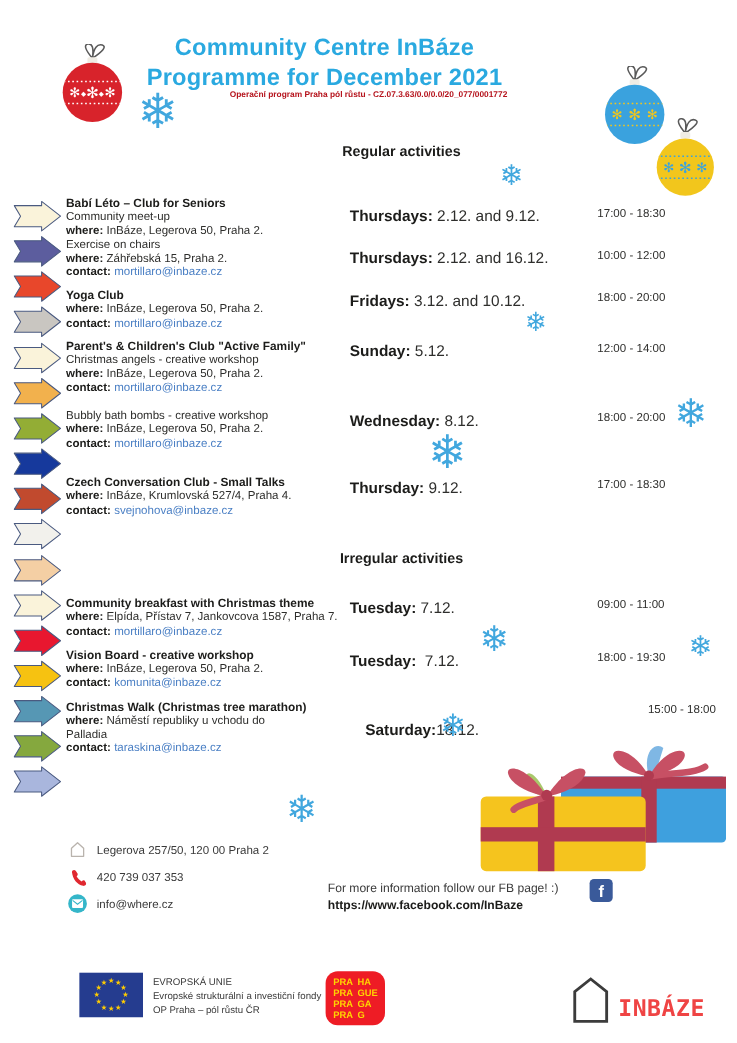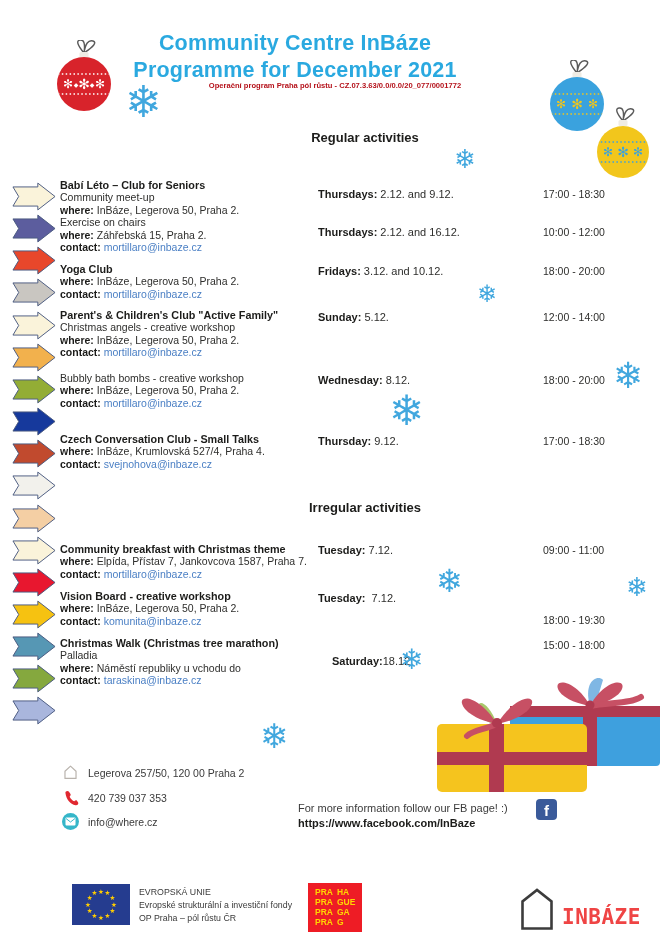--- a/index.html
+++ b/index.html
@@ -11,42 +11,42 @@
         font-size:7.6px;font-weight:bold;color:#b5121b;}
   .section-heading{position:absolute;left:60px;width:610px;text-align:center;
         font-weight:bold;font-size:13px;color:#1c1c1a;}
   .arrow{position:absolute;left:12px;width:44px;height:29px;}
   .activities{position:absolute;left:0;top:0;width:670px;height:948px;}
   .activity{position:absolute;left:60px;width:610px;}
   .a-info{width:256px;font-size:10.5px;line-height:12.4px;}
   .a-title{font-weight:bold;font-size:10.8px;color:#1c1c1a;}
   .lbl{font-weight:bold;color:#1c1c1a;}
   a.mail{color:#4a7fc4;text-decoration:none;}
-  .sched{position:absolute;left:258px;font-size:11px;white-space:pre;}
+  .sched{position:absolute;left:258px;font-size:14px;white-space:pre;}
   .sched b{color:#1c1c1a;}
   .time{position:absolute;left:483px;font-size:10.5px;}
   .snow{position:absolute;color:#41a7de;line-height:1;pointer-events:none;}
   .orn{position:absolute;}
   .c-row{position:absolute;left:62px;display:flex;align-items:center;gap:9px;
         font-size:10.5px;color:#3a3a3a;}
   .ci{width:17px;height:17px;flex:0 0 auto;}
   .mail-badge{width:17px;height:17px;border-radius:50%;background:#35b6c9;display:flex;
         align-items:center;justify-content:center;flex:0 0 auto;}
   .fb-text{position:absolute;left:298px;top:801px;width:250px;text-align:left;
         font-size:11px;color:#3a3a3a;line-height:15px;}
   .fb-url{font-weight:bold;color:#1c1c1a;cursor:pointer;}
   .fb-icon{position:absolute;left:536px;top:799px;width:21px;height:21px;border-radius:4px;
         background:#3a5a9a;color:#fff;font-weight:bold;font-size:15px;display:flex;
         align-items:flex-end;justify-content:center;line-height:19px;cursor:pointer;}
   .eu{position:absolute;left:72px;top:884px;display:flex;align-items:flex-end;gap:9px;}
   .eu-flag{width:58px;height:41px;display:block;}
   .eu-text{font-size:8.8px;line-height:13px;color:#3a3a3a;}
-  .praha{position:absolute;left:308px;top:883px;background:#ee1c25;color:#ffd500;
+  .praha{position:absolute;left:296px;top:883px;background:#ee1c25;color:#ffd500;
         display:grid;grid-template-columns:auto auto;column-gap:4px;row-gap:1.5px;
-        padding:5px 7px;font-weight:bold;font-size:8.5px;line-height:8.5px;}
+        padding:5px 7px;font-weight:bold;font-size:8.5px;line-height:8.5px;border-radius:11px;}
   .inbaze{position:absolute;left:516px;top:886px;display:flex;align-items:flex-end;}
   .ib-house{width:42px;height:44px;}
   .ib-text{font-family:"DejaVu Sans Mono",monospace;font-weight:bold;font-size:21px;
         color:#ef4444;letter-spacing:.5px;margin-left:4px;margin-bottom:1px;}
 </style>
 </head>
 <body>
 
 <div class="page">
 
@@ -221,31 +221,31 @@
         <div class="sched" style="top: 1px;"><b>Tuesday:</b><span> 7.12.</span></div>
         <div class="time" style="top: 1px;">09:00 - 11:00</div>
       </div>
       <div class="activity" style="top: 590px;">
         <div class="a-info">
           <div class="a-title">Vision Board - creative workshop</div>
           <div class="a-line"><span class="lbl">where:</span><span> InBáze, Legerova 50, Praha 2.</span></div>
           <div class="a-line"><span class="lbl">contact:</span> <a class="mail" href="mailto:komunita@inbaze.cz">komunita@inbaze.cz</a></div>
         </div>
         <div class="sched" style="top: 2px;"><b>Tuesday:</b><span>  7.12.</span></div>
-        <div class="time" style="top: 2px; margin-top: 22px;">18:00 - 19:30</div>
+        <div class="time" style="top: 2px;">18:00 - 19:30</div>
       </div>
       <div class="activity" style="top: 637px;">
         <div class="a-info">
           <div class="a-title">Christmas Walk (Christmas tree marathon)</div>
+          <div class="a-line"><span class="lbl">where:</span><span> Náměstí republiky u vchodu do</span></div>
           <div class="a-line"><span>Palladia</span></div>
-          <div class="a-line"><span class="lbl">where:</span><span> Náměstí republiky u vchodu do</span></div>
           <div class="a-line"><span class="lbl">contact:</span> <a class="mail" href="mailto:taraskina@inbaze.cz">taraskina@inbaze.cz</a></div>
         </div>
         <div class="sched" style="top: 18px; padding-left: 14px;"><b>Saturday:</b><span>18.12.</span></div>
-        <div class="time" style="top: 2px;">15:00 - 18:00</div>
+        <div class="time" style="top: 2px; margin-left: 46px;">15:00 - 18:00</div>
       </div>
     </div>
 
   <svg class="orn" style="left:425px;top:672px;width:240px;height:125px" viewBox="0 0 240 125">
     <path d="M165,34 C158,10 172,2 178,8 L170,34 Z" fill="#7fb7e4"></path>
     <rect x="85" y="34" width="150" height="60" rx="4" fill="#3ea0de"></rect>
     <rect x="85" y="34" width="150" height="11" fill="#b03a50"></rect>
     <rect x="158" y="34" width="14" height="60" fill="#b03a50"></rect>
     <path d="M165,34 C150,6 126,6 134,19 C140,28 155,32 165,34 Z" fill="#c75064"></path>
     <path d="M165,34 C180,6 204,6 196,19 C190,28 175,32 165,34 Z" fill="#c75064"></path>

